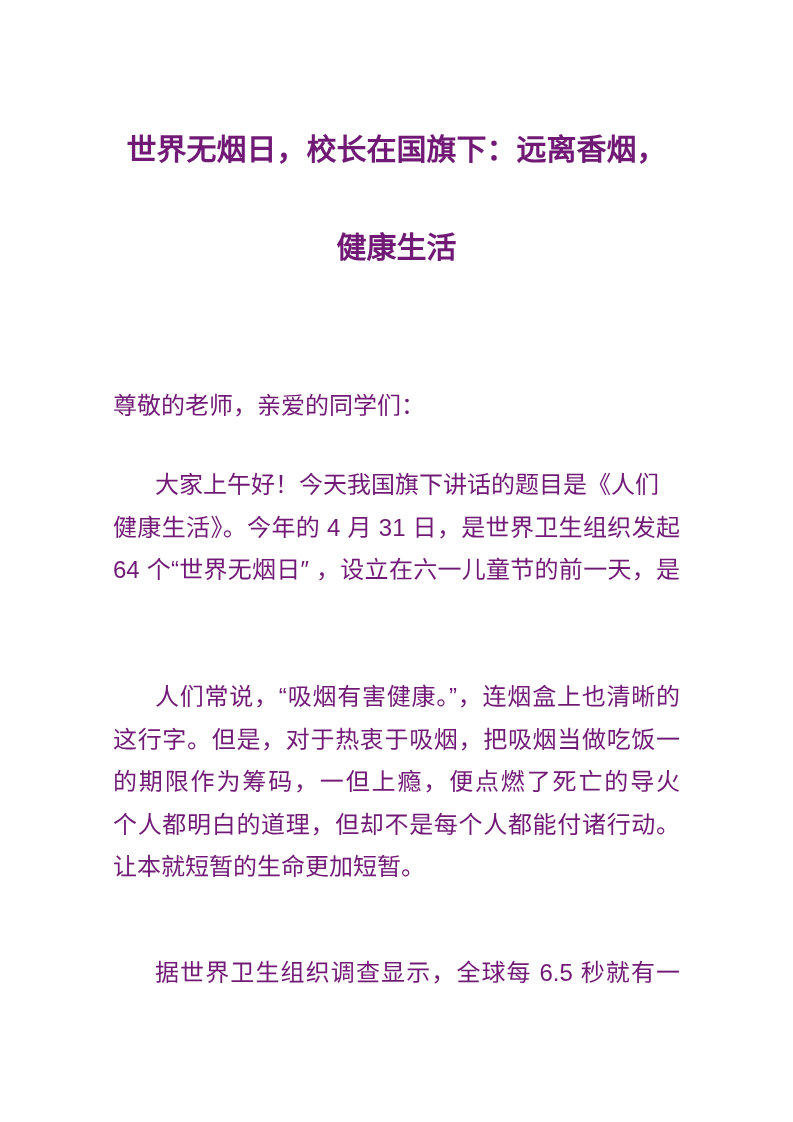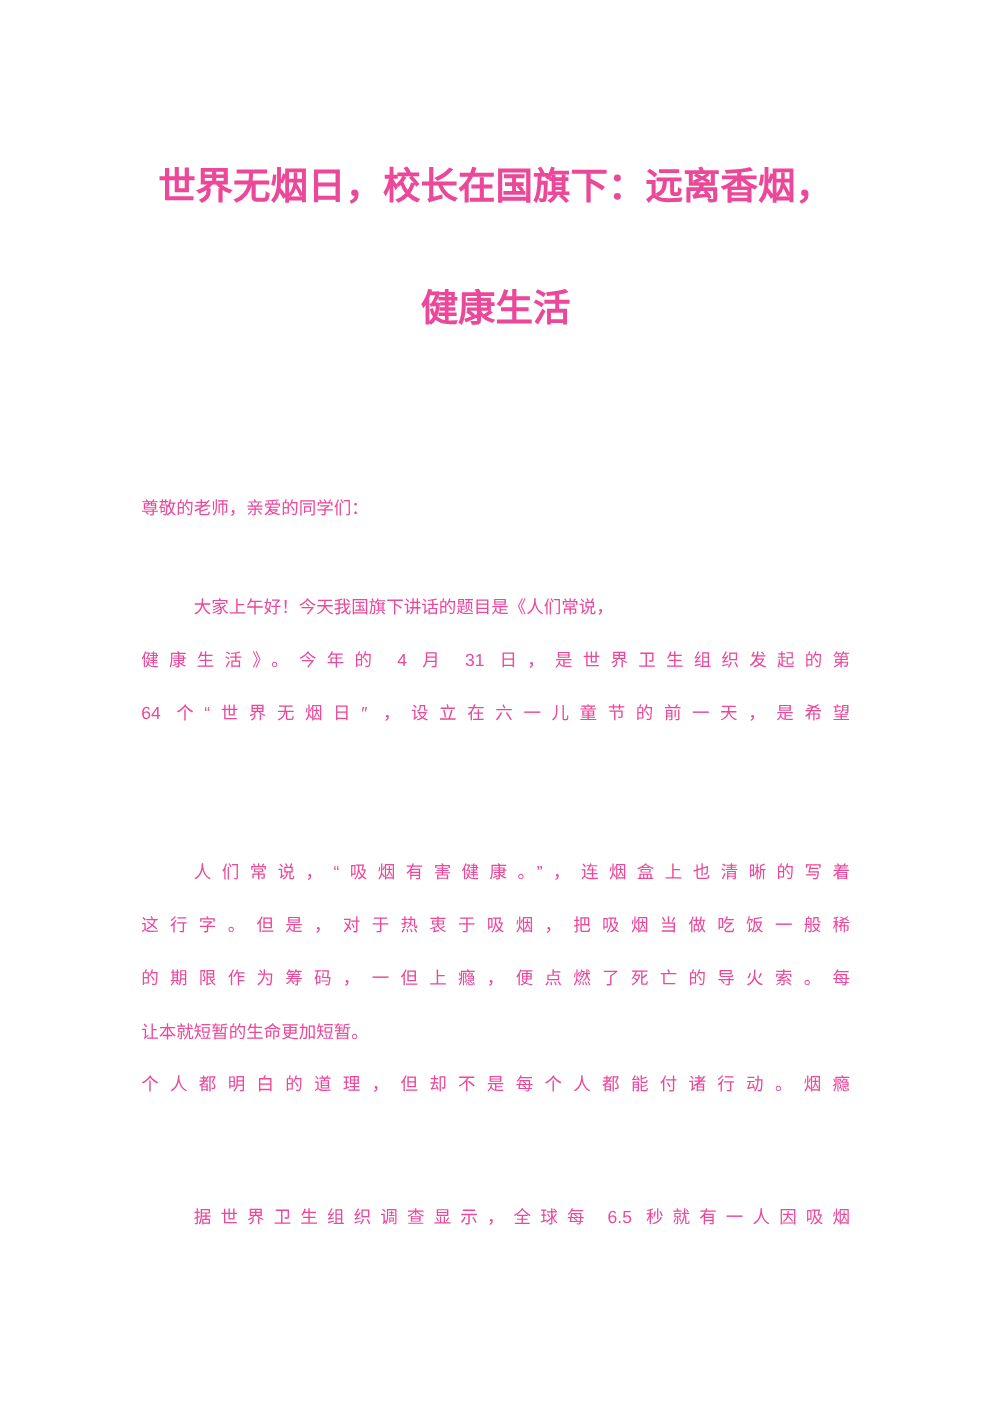--- a/index.html
+++ b/index.html
@@ -31,62 +31,62 @@
     text-align: center;
     white-space: nowrap;
     overflow: hidden;
   }
   .title-1 { top: 131px; }
   .title-2 { top: 231px; font-family: Liberation Mono, monospace; }
   .body-text {
     position: absolute;
     left: 113px;
     width: 567px;
-    font-size: 14px;
+    font-size: 24px;
     font-weight: 400;
   }
   .salutation { top: 385px; }
   .para-1 { top: 464px; }
   .para-2 { top: 676px; }
   .para-3 { top: 952px; }
   .tline {
     height: 42.6px;
     line-height: 42.6px;
     overflow: hidden;
   }
   .indent { text-indent: 42px; }
   .fill {
     text-align: justify;
     text-align-last: justify;
   }
 </style>
 </head>
 <body>
 
-<div class="page" style="background:#ffffff; color:#ec4899;">
+<div class="page" style="background:#ffffff; color:#701a75;">
 
   <h1 class="title-line title-1">世界无烟日，校长在国旗下：远离香烟，</h1>
 
   <h1 class="title-line title-2">健康生活</h1>
 
   <div class="body-text salutation">
     <div class="tline">尊敬的老师，亲爱的同学们：</div>
   </div>
 
   <div class="body-text para-1">
     <div class="tline indent">大家上午好！今天我国旗下讲话的题目是《人们常说，</div>
     <div class="tline fill">健康生活》。今年的 4 月 31 日，是世界卫生组织发起的第</div>
     <div class="tline fill">64 个“世界无烟日″ ，设立在六一儿童节的前一天，是希望</div>
   </div>
 
   <div class="body-text para-2">
     <div class="tline indent fill">人们常说，“吸烟有害健康。”，连烟盒上也清晰的写着</div>
     <div class="tline fill">这行字。但是，对于热衷于吸烟，把吸烟当做吃饭一般稀</div>
     <div class="tline fill">的期限作为筹码，一但上瘾，便点燃了死亡的导火索。每</div>
+    <div class="tline fill">个人都明白的道理，但却不是每个人都能付诸行动。烟瘾</div>
     <div class="tline">让本就短暂的生命更加短暂。</div>
-    <div class="tline fill">个人都明白的道理，但却不是每个人都能付诸行动。烟瘾</div>
   </div>
 
   <div class="body-text para-3">
     <div class="tline indent fill">据世界卫生组织调查显示，全球每 6.5 秒就有一人因吸烟</div>
   </div>
 
 </div>
 
 </body></html>

